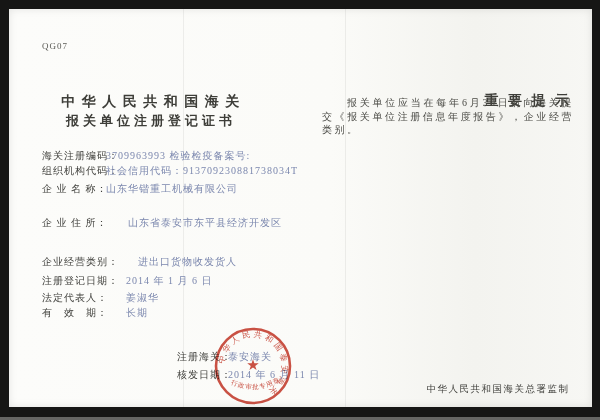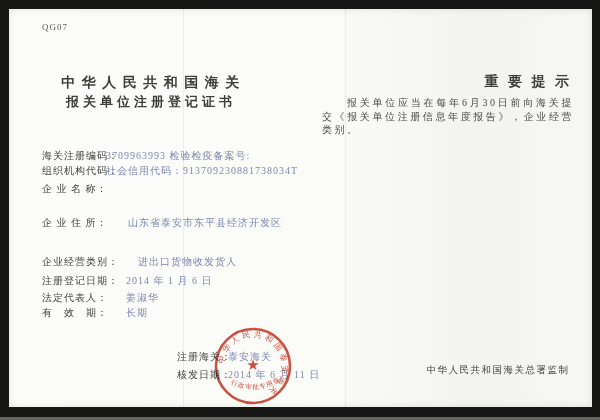--- a/index.html
+++ b/index.html
@@ -14,21 +14,21 @@
   }
   .page{
     position:absolute;left:9px;top:9px;width:583px;height:398px;
     background:linear-gradient(90deg,#fcfcfa 0%,#fbfbf8 55%,#f3f3ef 80%,#f7f7f4 100%);
     box-shadow:inset 0 0 8px rgba(0,0,0,0.10);
   }
   .fold{position:absolute;top:9px;height:398px;width:1px;background:rgba(110,110,105,0.10);}
   .fold-1{left:183px;}
   .fold-2{left:345px;}
 
-  .abs{position:absolute;white-space:nowrap;}
+  .abs{position:absolute;white-space:nowrap;margin-top:19px;}
 
   .form-code{left:42px;top:22px;font-size:9px;letter-spacing:1px;color:#5a5a55;}
 
   .title-block{left:40px;top:0;width:222px;text-align:center;color:#3e3e39;}
   .title-line1{position:absolute;left:0;top:74px;width:222px;font-size:14px;font-weight:bold;letter-spacing:1.5px;text-align:center;white-space:nowrap;}
   .title-line2{position:absolute;left:0;top:93px;width:222px;font-size:13px;font-weight:bold;letter-spacing:4px;text-align:center;white-space:nowrap;}
 
   .notice-title{left:322px;top:73px;width:250px;text-align:right;font-size:14px;font-weight:bold;letter-spacing:3px;color:#3e3e39;}
   .notice-body{
     position:absolute;left:322px;top:96px;width:252px;
@@ -65,20 +65,21 @@
   <div class="abs notice-title">重 要 提 示</div>
   <div class="notice-body">报关单位应当在每年6月30日前向海关提交《报关单位注册信息年度报告》，企业经营类别。</div>
 
   <div class="field-label" style="top:149px">海关注册编码：</div>
   <div class="field-value" style="top:149px;left:106px">3709963993 检验检疫备案号:</div>
 
   <div class="field-label" style="top:164px">组织机构代码：</div>
   <div class="field-value" style="top:164px;left:106px">社会信用代码：913709230881738034T</div>
 
   <div class="field-label" style="top:182px">企 业 名 称：</div>
+  <div class="field-value" style="top:182px;left:106px">山东华锴重工机械有限公司</div>
 
   <div class="field-label" style="top:216px">企 业 住 所：</div>
   <div class="field-value" style="top:216px;left:128px">山东省泰安市东平县经济开发区</div>
 
   <div class="field-label" style="top:255px">企业经营类别：</div>
   <div class="field-value" style="top:255px;left:138px">进出口货物收发货人</div>
 
   <div class="field-label" style="top:274px">注册登记日期：</div>
   <div class="field-value" style="top:274px;left:126px">2014 年 1 月 6 日</div>
 

